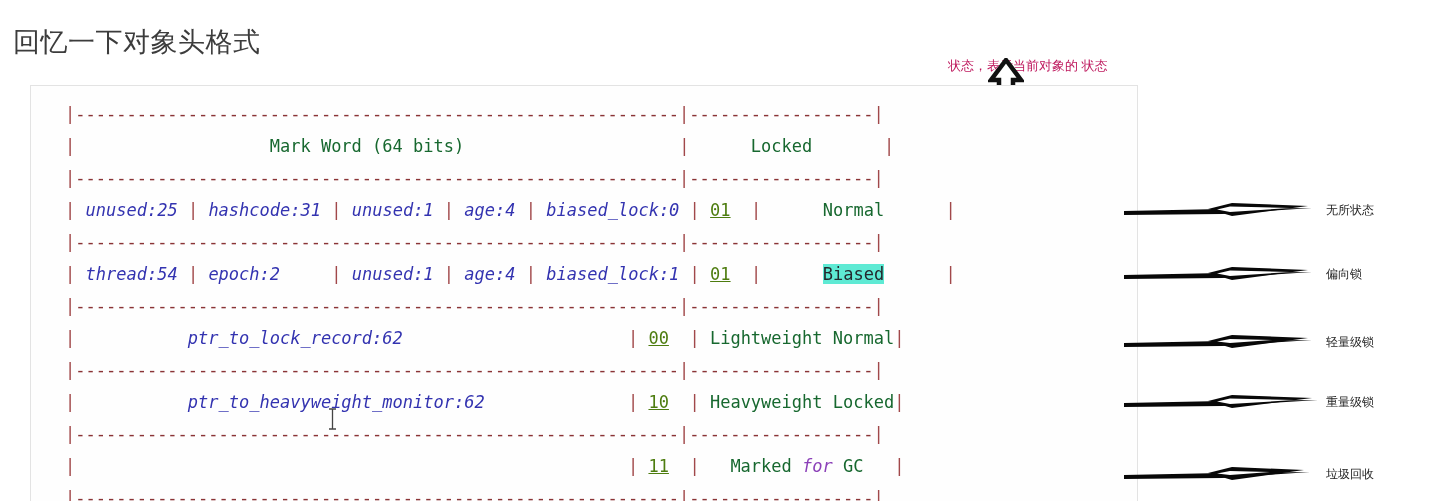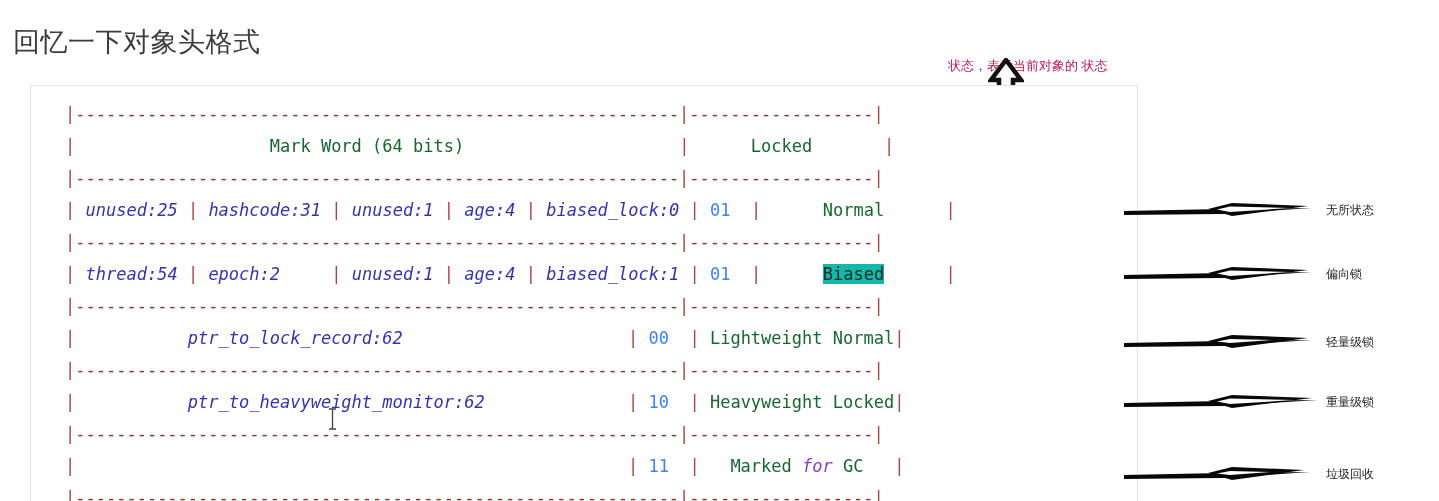--- a/index.html
+++ b/index.html
@@ -71,24 +71,24 @@
     line-height: 32px;
     white-space: pre;
     letter-spacing: 0px;
     color: #1a1a1a;
     tab-size: 4;
   }
   
   .tok-pipe   { color: #a1484a; }
   .tok-dash   { color: #8a3436; }
   .tok-name   { color: #3333b0; font-style: italic; }
-  .tok-num    { color: #3b82f6; }
+  .tok-num    { color: #4d7c0f; text-decoration: underline; }
   .tok-state  { color: #17682f; }
   .tok-kw     { color: #8b40b8; font-style: italic; }
-  .tok-sel    { color: #24292e; background: #14b8a6; }
+  .tok-sel    { color: #24292e; background: #5eead4; }
 
   
   .annot-row {
     position: absolute;
     height: 30px;
   }
   .annot-arrow {
     position: absolute;
     left: 0;
     top: 0;

